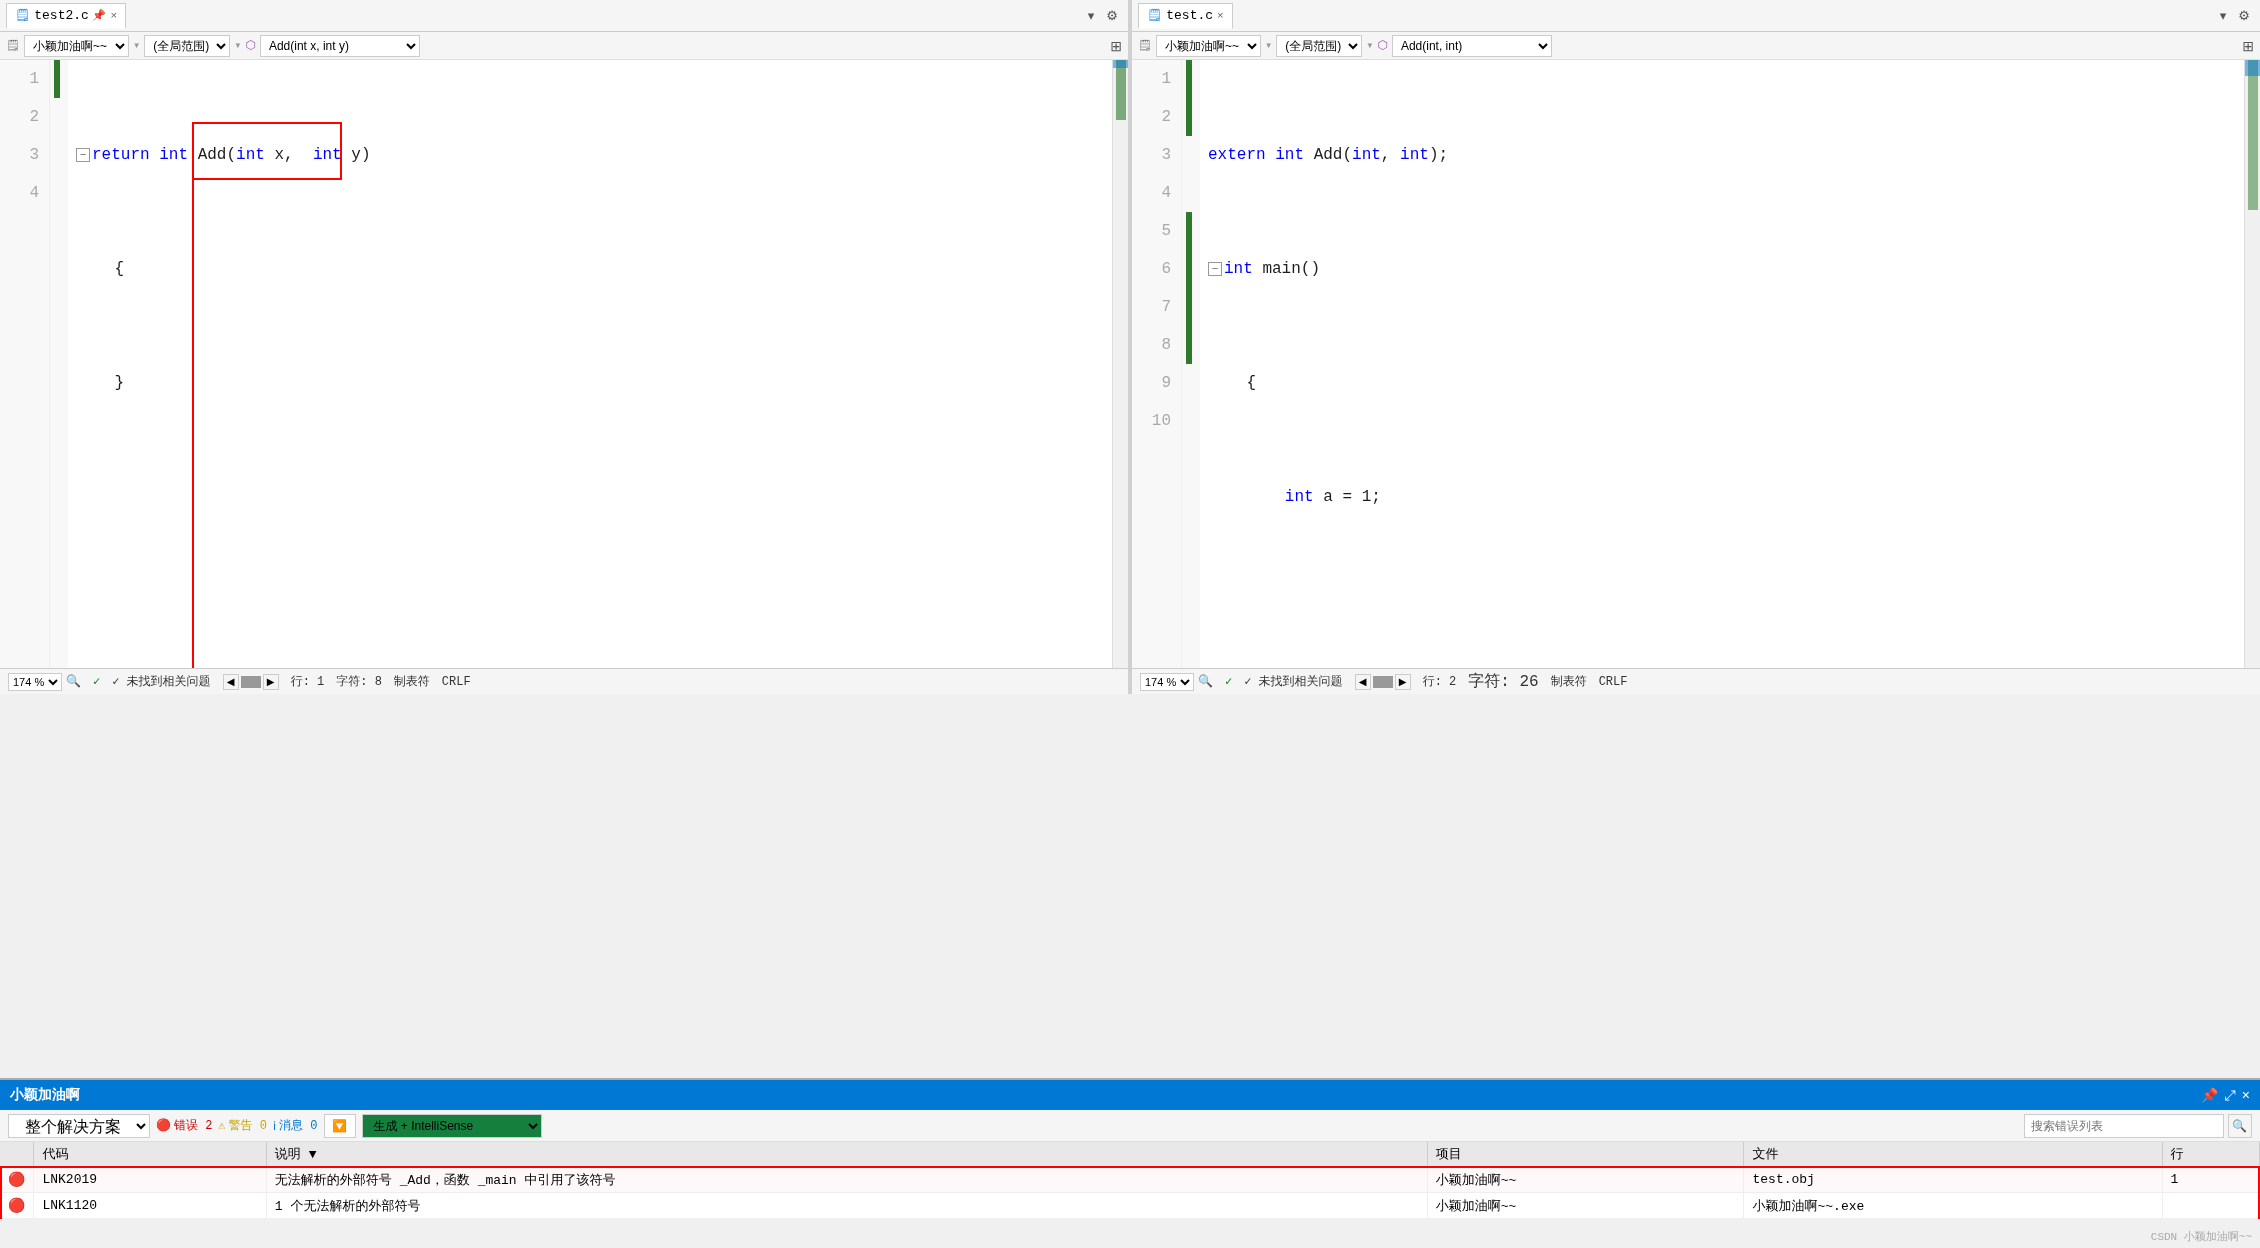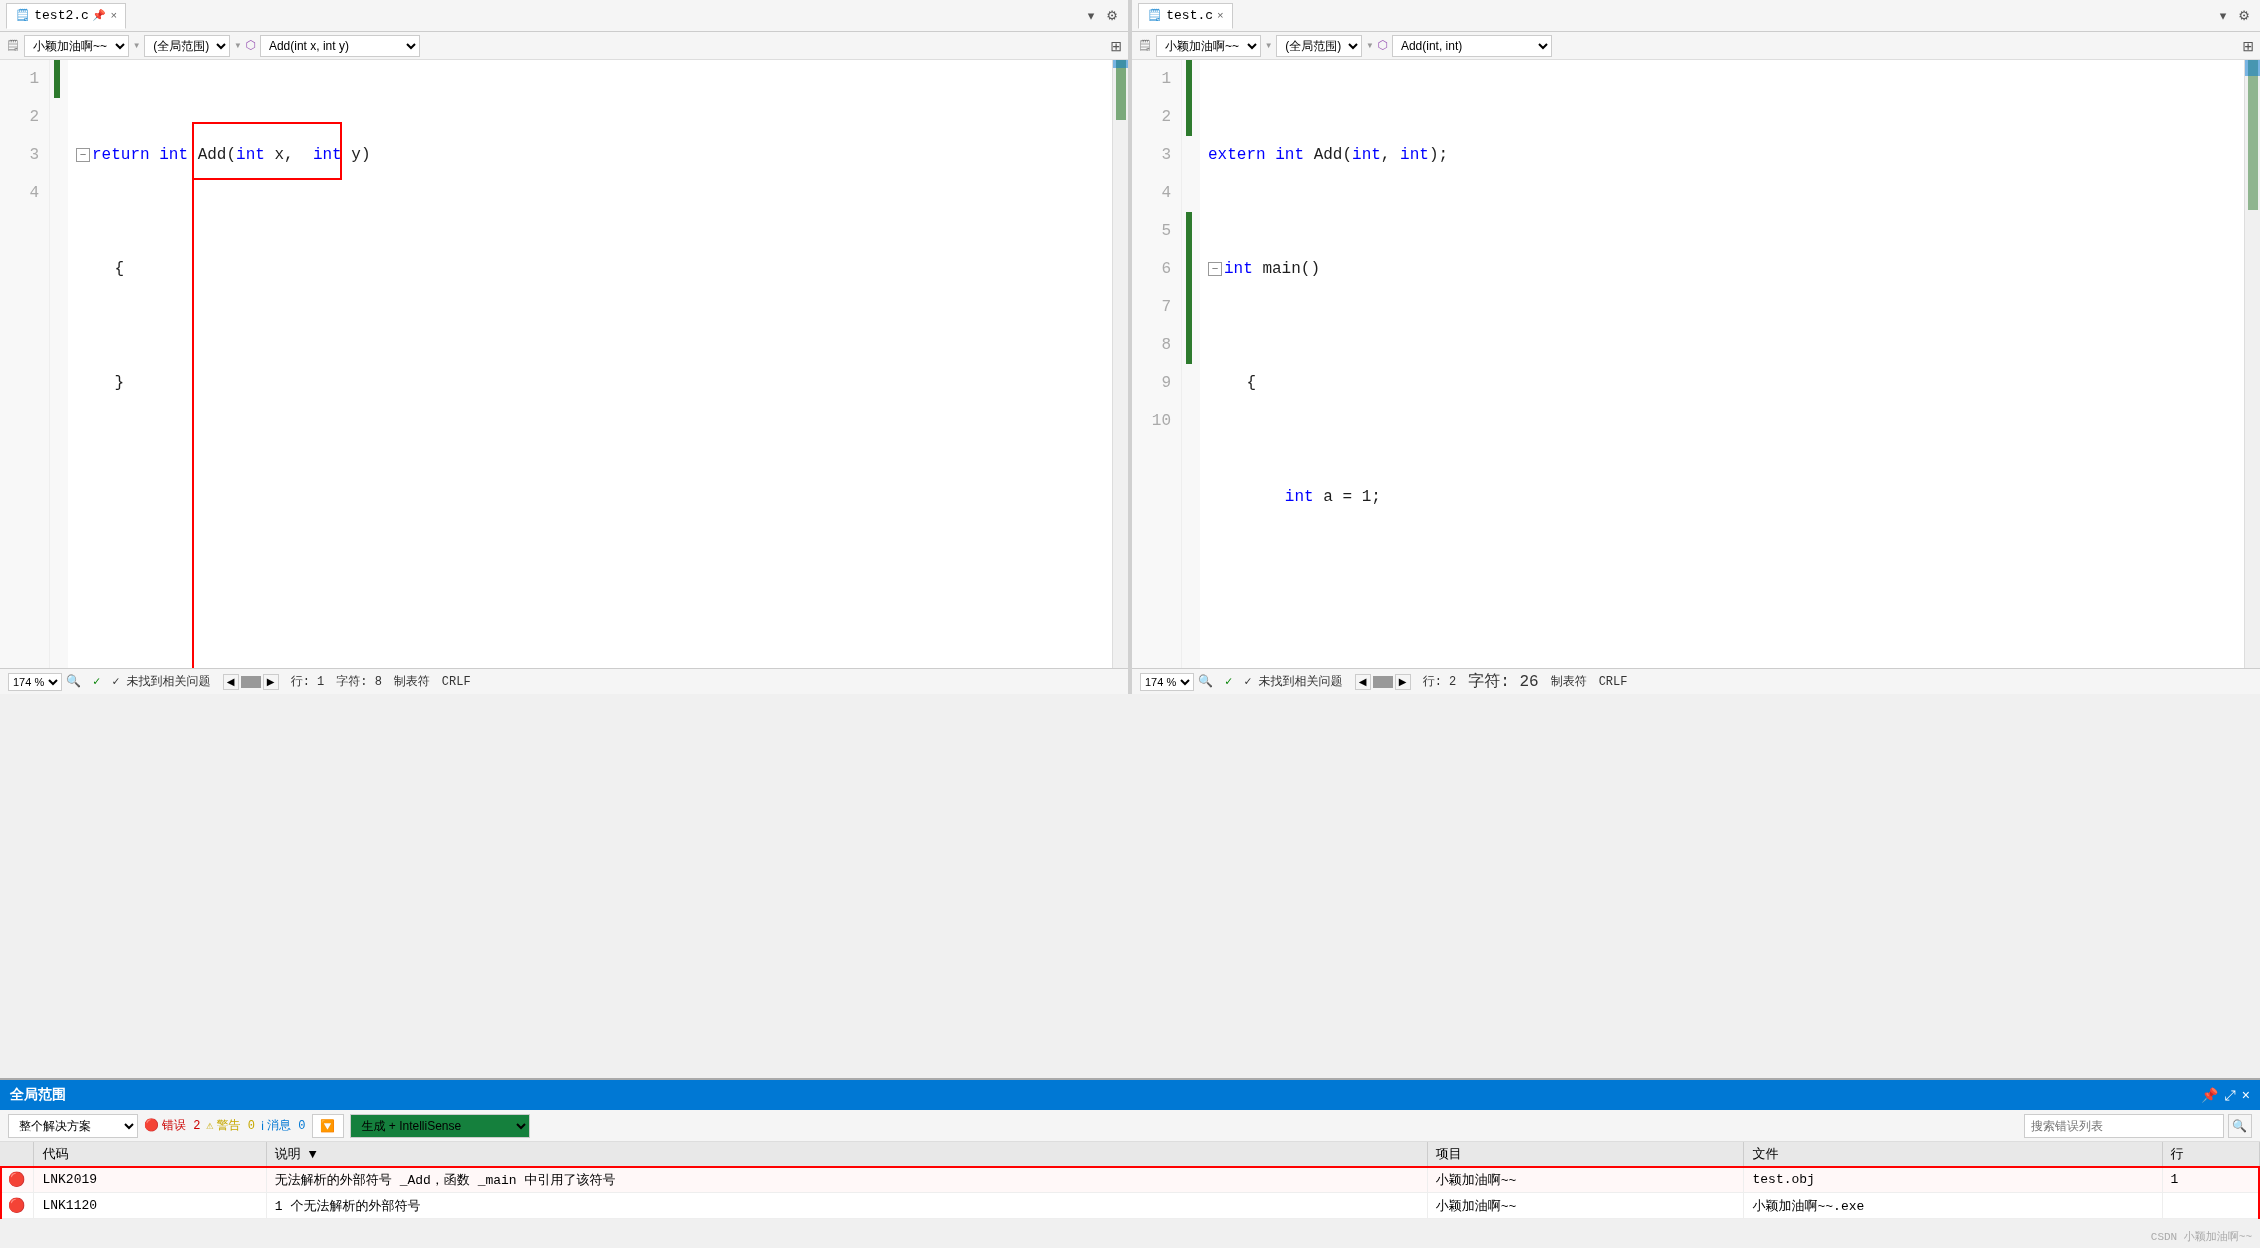--- a/index.html
+++ b/index.html
@@ -265,22 +265,22 @@
       border-bottom: 1px solid #ddd;
       height: 32px;
       padding: 0 8px;
       gap: 6px;
       font-size: 13px;
     }
 
     .scope-select {
       border: 1px solid #ccc;
       background: #fff;
-      padding: 2px 6px;
-      font-size: 12px;
+      padding: 2px 12px;
+      font-size: 16px;
       height: 24px;
       min-width: 130px;
     }
 
     .filter-btn {
       display: flex;
       align-items: center;
       gap: 4px;
       padding: 2px 8px;
       border: 1px solid #ccc;
@@ -619,21 +619,21 @@
         <span style="font-size:16px;">字符: 26</span>
         <span style="font-size:12px;">制表符</span>
         <span style="font-size:12px;">CRLF</span>
       </div>
     </div>
   </div>
 
   <div class="bottom-panel">
 
     <div class="panel-title-bar">
-      <span>全局范围</span>
+      <span>小颖加油啊</span>
       <div class="panel-title-bar-right">
         <button class="panel-btn">📌</button>
         <button class="panel-btn">⤢</button>
         <button class="panel-btn">×</button>
       </div>
     </div>
 
     <div class="panel-toolbar">
       <select class="scope-select">
         <option>整个解决方案</option>

